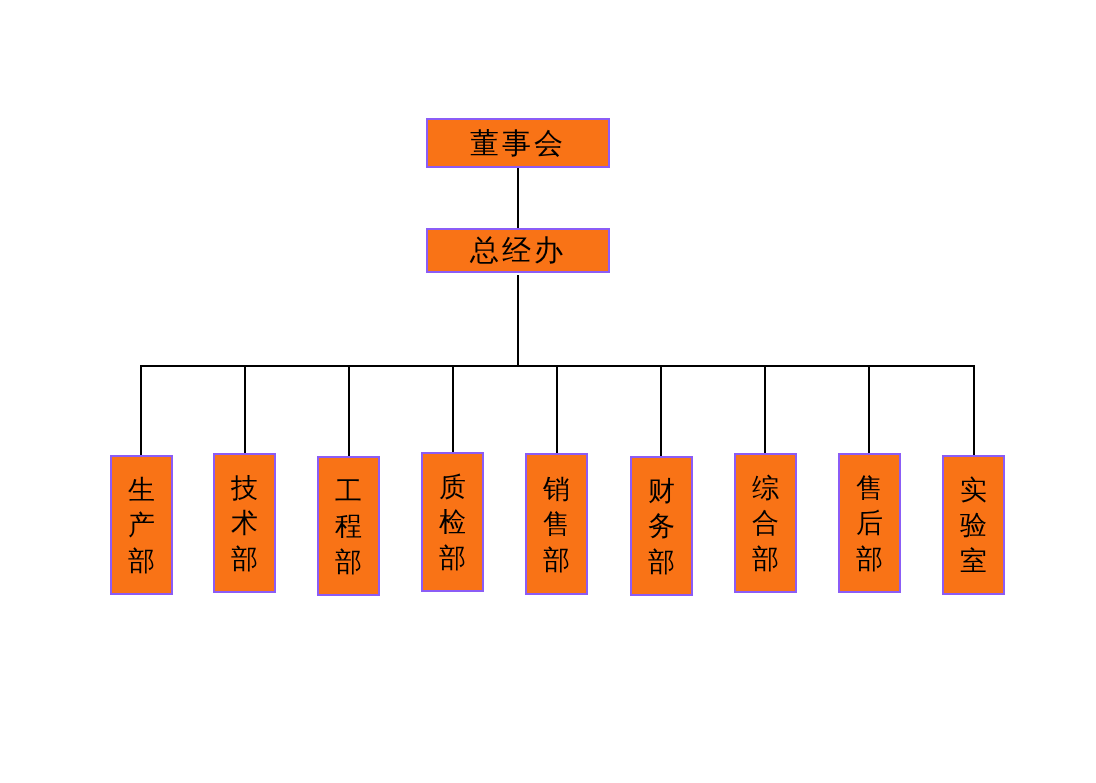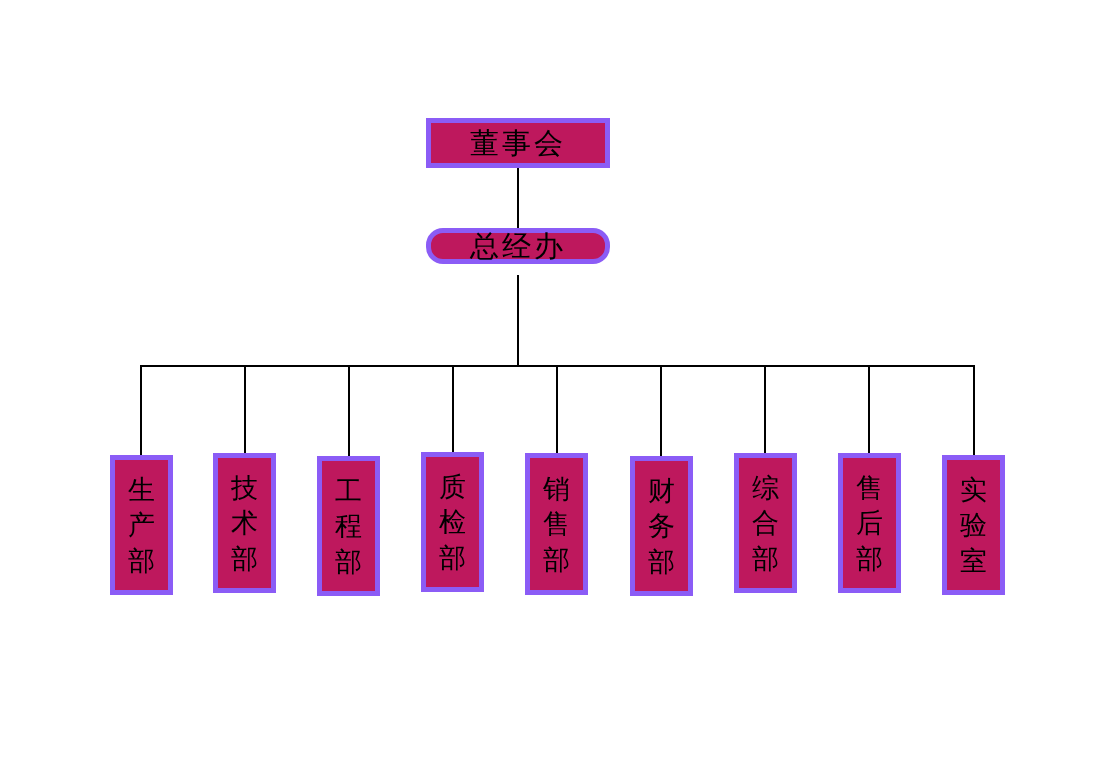--- a/index.html
+++ b/index.html
@@ -15,22 +15,22 @@
     position: relative;
     width: 1096px;
     height: 783px;
     background: #ffffff;
     overflow: hidden;
   }
   
   .node {
     position: absolute;
     box-sizing: border-box;
-    border: 5px solid #8b5cf6;
-    background: #be185d;
+    border: 2px solid #8b5cf6;
+    background: #f97316;
     display: flex;
     align-items: center;
     justify-content: center;
   }
   .node-label {
     color: #000000;
     text-align: center;
     white-space: pre;
     line-height: 1.0;
   }
@@ -89,21 +89,21 @@
   <div class="line v" style="left:556px; top:365px; height:89px;"></div>
   <div class="line v" style="left:660px; top:365px; height:92px;"></div>
   <div class="line v" style="left:764px; top:365px; height:89px;"></div>
   <div class="line v" style="left:868px; top:365px; height:89px;"></div>
   <div class="line v" style="left:973px; top:365px; height:91px;"></div>
 
   <div class="node top" style="left:426px; top:118px;">
     <span class="node-label">董事会</span>
   </div>
 
-  <div class="node top" style="left:426px; top:228px; height:36px;border-radius:17px;">
+  <div class="node top" style="left:426px; top:228px; height:45px;">
     <span class="node-label">总经办</span>
   </div>
 
   <div class="node dept" style="left:110px; top:455px;">
     <span class="node-label"><span class="ch">生</span><span class="ch">产</span><span class="ch">部</span></span>
   </div>
 
   <div class="node dept" style="left:213px; top:453px;">
     <span class="node-label"><span class="ch">技</span><span class="ch">术</span><span class="ch">部</span></span>
   </div>

